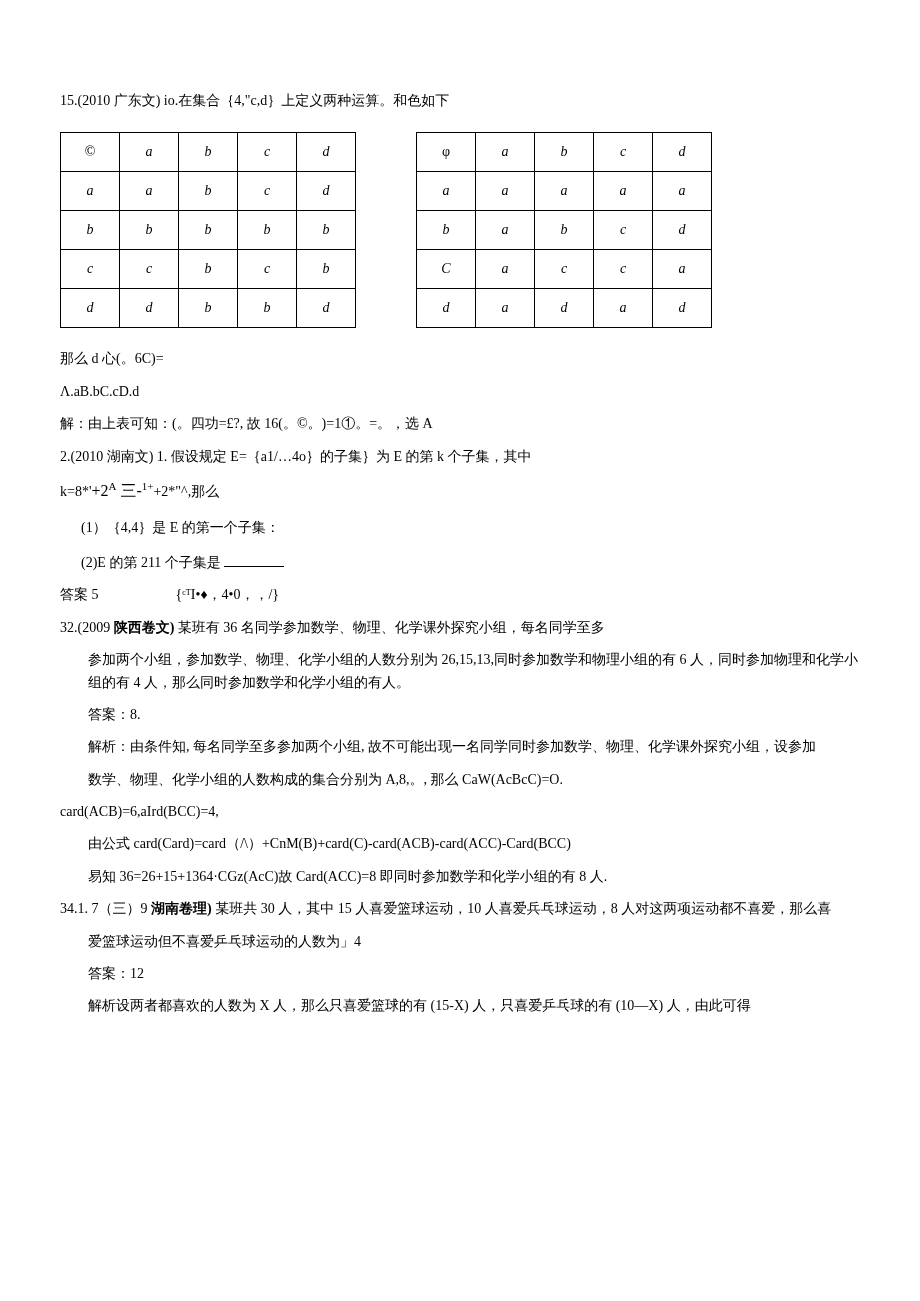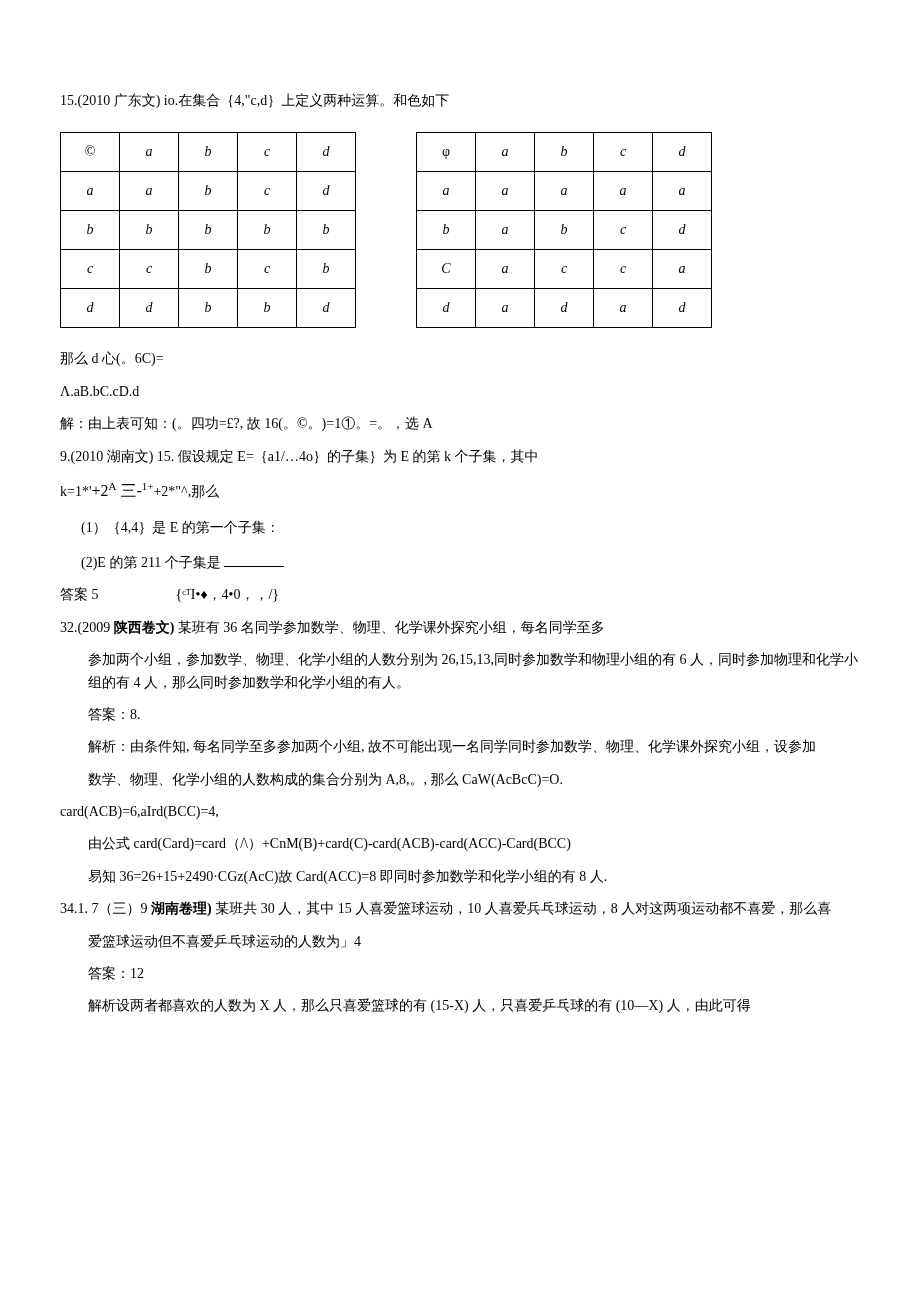--- a/index.html
+++ b/index.html
@@ -127,23 +127,23 @@
           <td>d</td>
         </tr>
   </tbody>
     </table>
 </div>
 
 <p>那么 d 心(。6C)=</p>
 <p class="italic">Λ.aB.bC.cD.d</p>
 <p>解：由上表可知：(。四功=£?, 故 16(。©。)=1①。=。，选 A</p>
 
-<p>9.(2010 湖南文) 15. 假设规定 E=｛a1/…4o｝的子集｝为 E 的第 k 个子集，其中</p>
+<p>2.(2010 湖南文) 1. 假设规定 E=｛a1/…4o｝的子集｝为 E 的第 k 个子集，其中</p>
 <p>
-  <span>k=1*'</span><span style="font-size:16px">+2</span><span style="font-size:11px;vertical-align:super">A</span><span style="font-size:16px"> 三-</span><span style="font-size:11px;vertical-align:super">1+</span><span>+2*"^,那么</span>
+  <span>k=8*'</span><span style="font-size:16px">+2</span><span style="font-size:11px;vertical-align:super">A</span><span style="font-size:16px"> 三-</span><span style="font-size:11px;vertical-align:super">1+</span><span>+2*"^,那么</span>
 </p>
 <p class="indent2">(1）｛4,4｝是 E 的第一个子集：</p>
 <p class="indent2">
   <span>(2)E 的第 211 个子集是 </span><span class="underline"></span>
 </p>
 <p>
   <span>答案 5</span>
   <span style="display:inline-block;width:70px"></span>
   <span>{ᶜᵀI•♦，4•0，，/}</span>
 </p>
@@ -152,20 +152,20 @@
   <span>32.(2009 </span><span class="bold">陕西卷文) </span><span>某班有 36 名同学参加数学、物理、化学课外探究小组，每名同学至多</span>
 </p>
 <p class="indent">参加两个小组，参加数学、物理、化学小组的人数分别为 26,15,13,同时参加数学和物理小组的有 6 人，同时参加物理和化学小组的有 4 人，那么同时参加数学和化学小组的有人。</p>
 <p class="indent">答案：8.</p>
 <p style="padding-left:2em;text-indent:-2em;margin-left:2em">解析：由条件知, 每名同学至多参加两个小组, 故不可能出现一名同学同时参加数学、物理、化学课外探究小组，设参加</p>
 <p class="indent">数学、物理、化学小组的人数构成的集合分别为 A,8,。, 那么 CaW(AcBcC)=O.</p>
 <p class="italic">card(ACB)=6,aIrd(BCC)=4,</p>
 <p class="indent">
   <span>由公式 </span><span class="italic">card(Card)=card</span><span>（/\）+CnM(B)+</span><span class="italic">card(C)-card(A</span><span>CB)-</span><span class="italic">card(ACC)-Card(B</span><span>CC)</span>
 </p>
-<p class="indent">易知 36=26+15+2490·CGz(AcC)故 Card(ACC)=8 即同时参加数学和化学小组的有 8 人.</p>
+<p class="indent">易知 36=26+15+1364·CGz(AcC)故 Card(ACC)=8 即同时参加数学和化学小组的有 8 人.</p>
 
 <p>
   <span>34.1.  7（三）9 </span><span class="bold">湖南卷理) </span><span>某班共 30 人，其中 15 人喜爱篮球运动，10 人喜爱兵乓球运动，8 人对这两项运动都不喜爱，那么喜</span>
 </p>
 <p class="indent">爱篮球运动但不喜爱乒乓球运动的人数为」4</p>
 <p class="indent">答案：12</p>
 <p class="indent">解析设两者都喜欢的人数为 X 人，那么只喜爱篮球的有 (15-X) 人，只喜爱乒乓球的有 (10—X) 人，由此可得</p>
 
 </body></html>

